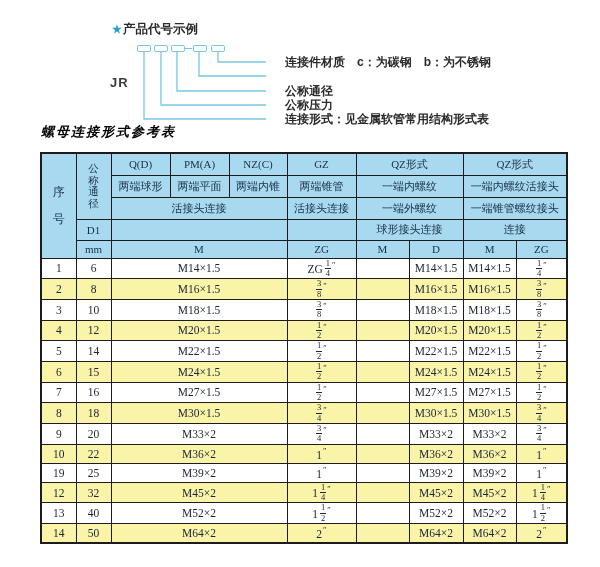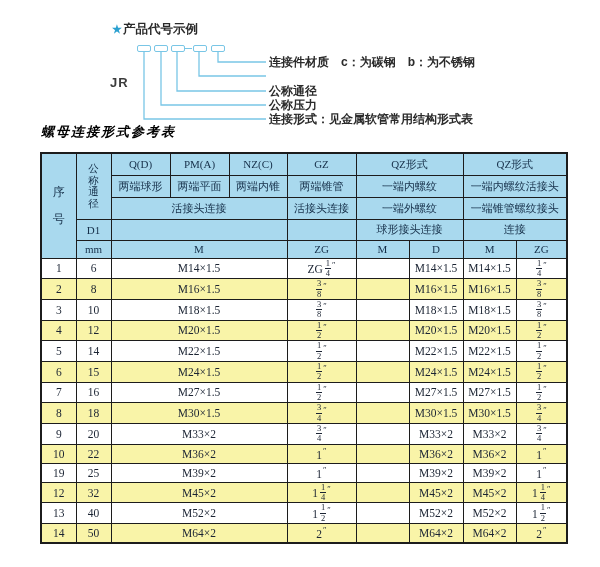--- a/index.html
+++ b/index.html
@@ -15,21 +15,21 @@
   .page{position:relative;width:600px;height:567px;background:#fff;overflow:hidden;}
 
   
   .diag-title{position:absolute;left:112px;top:21px;font-size:12.5px;font-weight:600;color:#2b2b2b;white-space:nowrap;}
   .diag-title .star{color:var(--star);font-size:11px;margin-right:1px;}
   .jr{position:absolute;left:110px;top:41px;font-size:13px;font-weight:bold;color:#3c3c3c;letter-spacing:1px;margin-top:34px;}
   .code-box{position:absolute;top:45px;width:14px;height:7px;border:1.5px solid var(--line);border-radius:2px;background:#fff;}
   .b1{left:137px}.b2{left:154px}.b3{left:171px}.b4{left:193px}.b5{left:211px}
   .code-dash{position:absolute;top:48px;left:185px;width:7px;border-top:1.5px solid var(--line);}
   svg.connectors{position:absolute;left:0;top:0;}
-  .dlabel{position:absolute;left:269px;font-size:12px;font-weight:600;color:#2b2b2b;line-height:14px;white-space:nowrap;}
+  .dlabel{position:absolute;left:285px;font-size:12px;font-weight:600;color:#2b2b2b;line-height:14px;white-space:nowrap;}
   .dl1{top:55px}.dl2{top:69px}.dl3{top:84px}.dl4{top:98px}.dl5{top:112px}
 
   
   .tbl-title{position:absolute;left:41px;top:123px;font-family:"Liberation Serif",serif;font-style:italic;font-weight:bold;font-size:13px;color:#000;letter-spacing:2px;white-space:nowrap;}
 
   
   table.ref{position:absolute;left:40px;top:152px;width:526px;border-collapse:collapse;table-layout:fixed;
     font-family:"Liberation Serif",serif;color:#1b2433;}
   table.ref{border:2px solid var(--border);}
   table.ref th, table.ref td{border:1px solid var(--border);padding:0;text-align:center;vertical-align:middle;overflow:hidden;}

